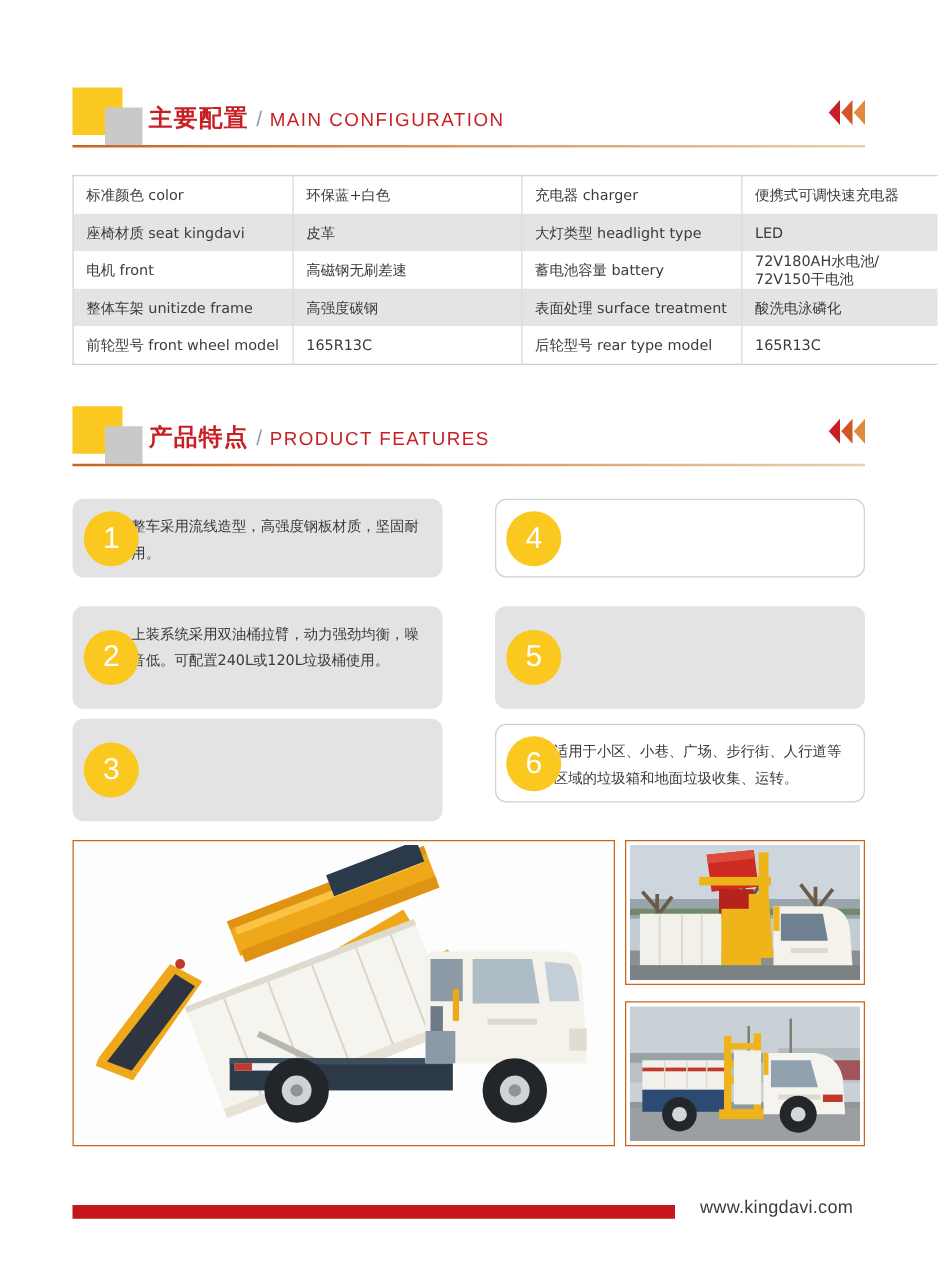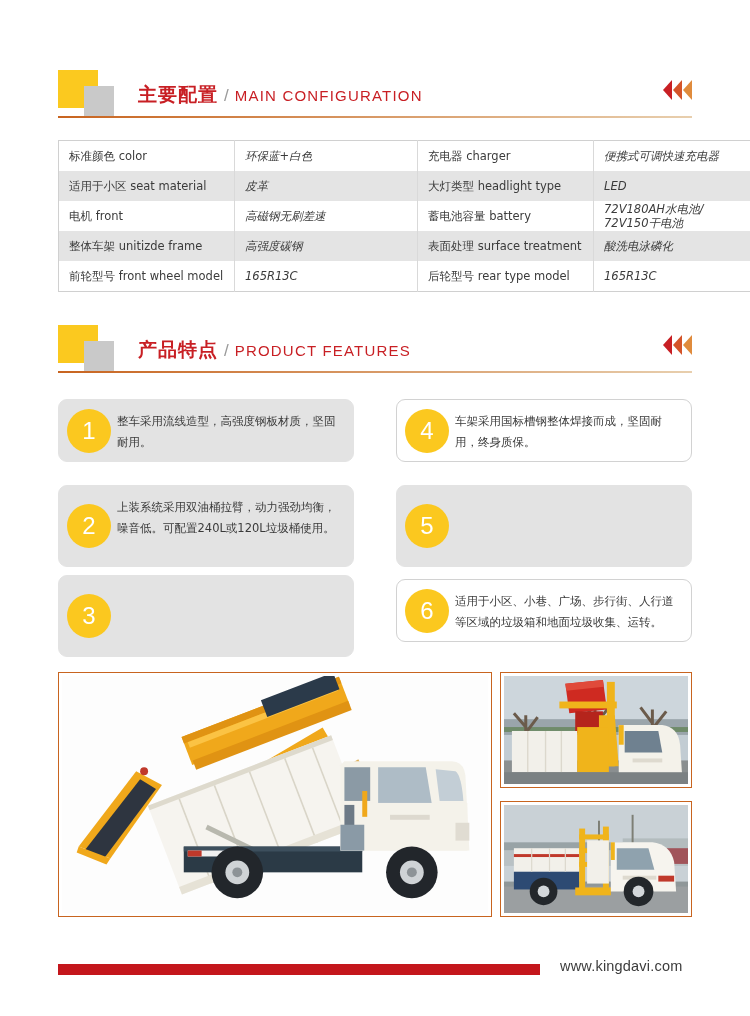--- a/index.html
+++ b/index.html
@@ -36,21 +36,21 @@
     background: #FBC91F;
   }
   .sq-gray {
     position: absolute;
     left: 26px; top: 16px;
     width: 30px; height: 30px;
     background: #c9c9c9;
   }
   .sh-titles {
     position: absolute;
-    left: 80px;
+    left: 61px;
     top: 12px;
     white-space: nowrap;
   }
   .sh-cn {
     font-size: 19px;
     font-weight: bold;
     color: #C81F24;
     letter-spacing: 1px;
   }
   .sh-slash {
@@ -104,21 +104,21 @@
     color: #3b3b3b;
     border-right: 1px solid #d9d9d9;
     line-height: 1.25;
     vertical-align: middle;
     margin-top: 28px;
   }
   .config-table td:last-child { border-right: none; }
   .config-table tr:nth-child(even) td { background: #e4e4e4; }
   .config-table tr:nth-child(odd) td { background: #ffffff; }
   .col-label { width: 155px; }
-  .col-value { width: 162px; font-style: italic; }
+  .col-value { width: 162px; }
   .cn { font-family: "DejaVu Sans", sans-serif; }
   .val-multi { font-size: 10.5px; line-height: 1.2; }
 
   
   .features {
     position: absolute;
     left: 58px;
     top: 393px;
     width: 634px;
   }
@@ -145,21 +145,21 @@
     height: 44px;
     border-radius: 50%;
     background: #FBC81F;
     color: #ffffff;
     font-size: 24px;
     line-height: 44px;
     text-align: center;
     font-family: "Liberation Sans", sans-serif;
   }
   .feat-text {
-    margin-left: 58px;
+    margin-left: 46px;
     padding: 11px 12px 11px 0;
     font-size: 11.5px;
     line-height: 1.85;
     color: #3a3a3a;
     font-family: "DejaVu Sans", sans-serif;
   }
 
   
   .photo {
     position: absolute;
@@ -223,21 +223,21 @@
 
 <table class="config-table">
   <tbody>
     <tr>
       <td class="col-label cn">标准颜色 color</td>
       <td class="col-value cn">环保蓝+白色</td>
       <td class="col-label cn">充电器 charger</td>
       <td class="col-value cn">便携式可调快速充电器</td>
     </tr>
     <tr>
-      <td class="col-label cn">适用于小区 seat material</td>
+      <td class="col-label cn">座椅材质 seat kingdavi</td>
       <td class="col-value cn">皮革</td>
       <td class="col-label cn">大灯类型 headlight type</td>
       <td class="col-value cn">LED</td>
     </tr>
     <tr>
       <td class="col-label cn">电机 front</td>
       <td class="col-value cn">高磁钢无刷差速</td>
       <td class="col-label cn">蓄电池容量 battery</td>
       <td class="col-value cn val-multi">
         <span>72V180AH水电池/</span><br>
@@ -286,21 +286,20 @@
     <div class="feat-num">2</div>
     <div class="feat-text">上装系统采用双油桶拉臂，动力强劲均衡，噪音低。可配置240L或120L垃圾桶使用。</div>
   </div>
 
   <div class="feat gray" style="left:0px; top:182px; height:82px;">
     <div class="feat-num">3</div>
   </div>
 
   <div class="feat white" style="left:338px; top:6px; height:63px;">
     <div class="feat-num">4</div>
-    <div class="feat-text">车架采用国标槽钢整体焊接而成，坚固耐用，终身质保。</div>
   </div>
 
   <div class="feat gray" style="left:338px; top:92px; height:82px;">
     <div class="feat-num">5</div>
   </div>
 
   <div class="feat white" style="left:338px; top:186px; height:63px;">
     <div class="feat-num">6</div>
     <div class="feat-text">适用于小区、小巷、广场、步行街、人行道等区域的垃圾箱和地面垃圾收集、运转。</div>
   </div>

